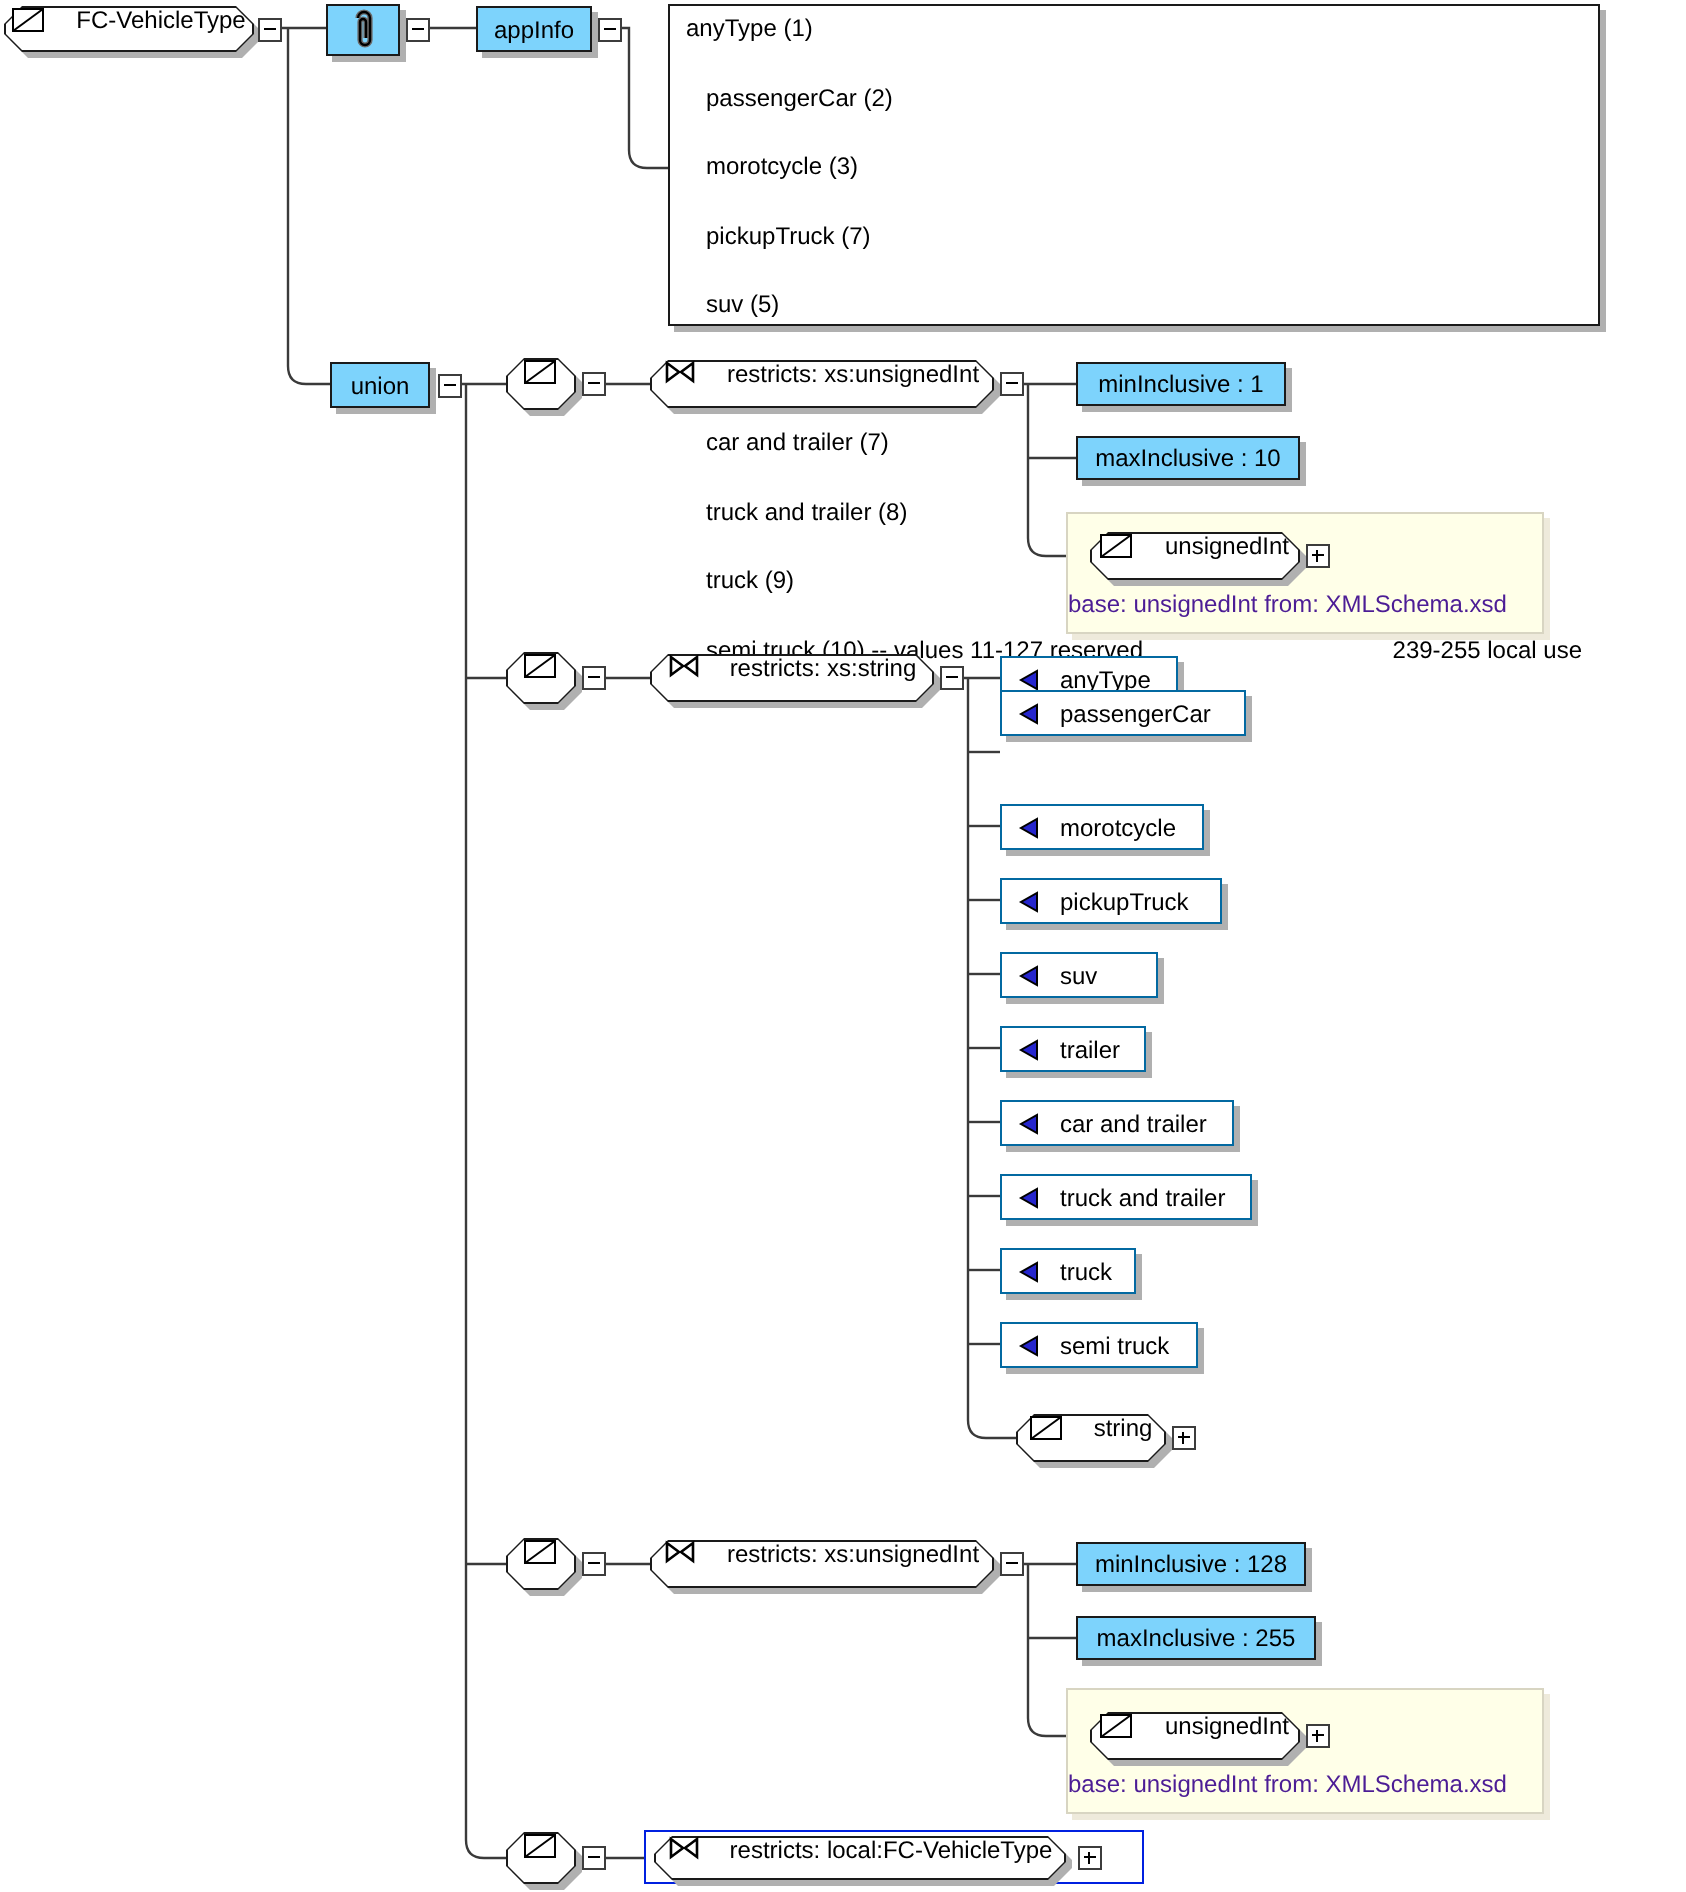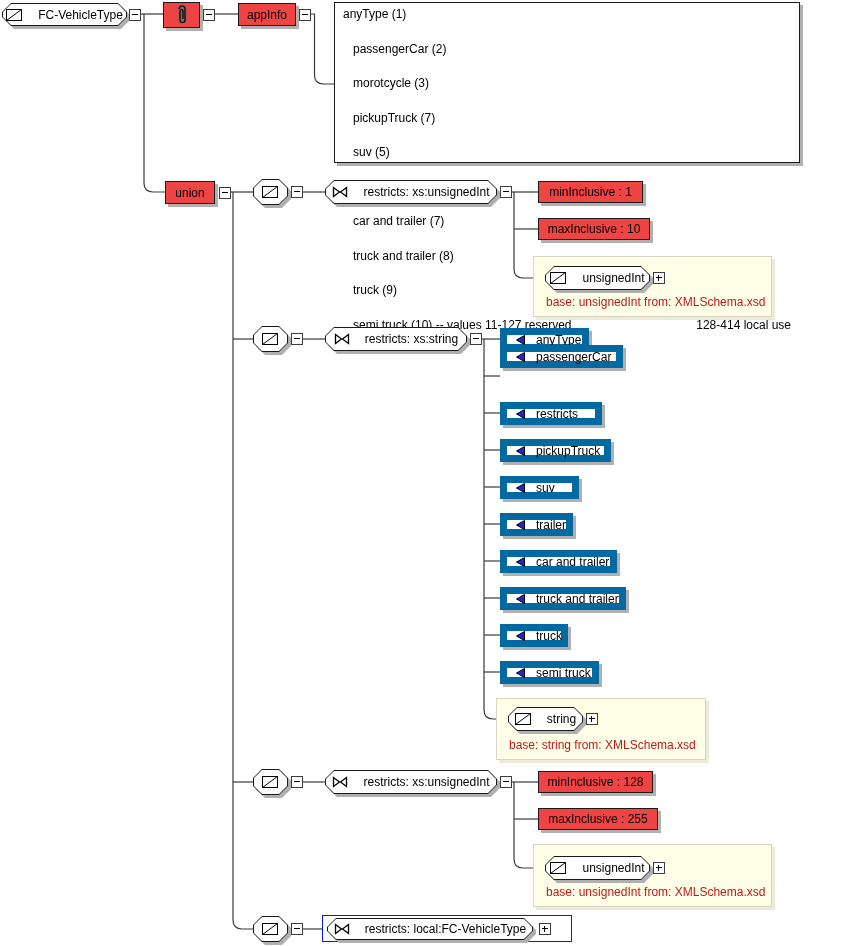--- a/index.html
+++ b/index.html
@@ -1,50 +1,50 @@
 <!DOCTYPE html>
 <html><head>
 <meta charset="utf-8">
 <style>
   html,body{margin:0;padding:0;background:#fff;}
   #canvas{position:relative;width:843px;height:946px;background:#fff;overflow:hidden;
           font-family:"Liberation Sans","DejaVu Sans",sans-serif;font-size:12px;color:#000;}
   #wires{position:absolute;left:0;top:0;z-index:0;}
   .abs{position:absolute;box-sizing:border-box;}
   
-  .rect{background:#ef4444;border:1px solid #1a1a1a;box-shadow:3px 3px 0 #b0b0b0;
+  .rect{background:#7dd3fc;border:1px solid #1a1a1a;box-shadow:3px 3px 0 #b0b0b0;
         display:flex;align-items:center;justify-content:center;z-index:2;}
   
   .octa{z-index:2;}
   .octa>i{position:absolute;display:block;
      clip-path:polygon(9px 0,calc(100% - 9px) 0,100% 9px,100% calc(100% - 9px),
                        calc(100% - 9px) 100%,9px 100%,0 calc(100% - 9px),0 9px);}
   .octa>i.sh{inset:0;transform:translate(3px,3px);background:#b0b0b0;}
   .octa>i.bd{inset:0;background:#1a1a1a;}
   .octa>i.fl{inset:1px;background:#fff;
      clip-path:polygon(8px 0,calc(100% - 8px) 0,100% 8px,100% calc(100% - 8px),
                        calc(100% - 8px) 100%,8px 100%,0 calc(100% - 8px),0 8px);}
-  .octa .lbl{position:absolute;inset:0;display:flex;align-items:center;justify-content:center;
+  .octa .lbl{position:absolute;inset:0;display:flex;justify-content:center;
              gap:15px;white-space:nowrap;}
   
   .exp{width:12px;height:12px;background:#fff;border:1px solid #3c3c3c;z-index:3;}
   .exp::before{content:"";position:absolute;left:2px;right:2px;top:calc(50% - 1px);height:1px;background:#000;}
   .exp.plus::after{content:"";position:absolute;top:2px;bottom:2px;left:calc(50% - 1px);width:1px;background:#000;}
   
   .panel{background:#fff;border:1px solid #1a1a1a;box-shadow:3px 3px 0 #b0b0b0;
          padding:4px 8px 0 8px;z-index:2;}
   .panel .ln{height:15.5px;line-height:15.5px;white-space:pre;}
   .panel .ln.ind{padding-left:10px;margin-top:19px;}
   .panel .ln.last{display:flex;justify-content:space-between;text-align:right;}
   
-  .enum{background:#fff;border:7px solid #0369a1;box-shadow:3px 3px 0 #b0b0b0;
+  .enum{background:#fff;border:1px solid #0369a1;box-shadow:3px 3px 0 #b0b0b0;
         display:flex;align-items:center;gap:10px;padding-left:8px;z-index:2;white-space:nowrap;}
   
   .ybox{background:#ffffe8;border:1px solid #d8d5c2;box-shadow:3px 3px 0 #eeeadb;z-index:1;}
-  .ybox .note{position:absolute;left:12px;bottom:7px;color:#b91c1c;white-space:nowrap;}
+  .ybox .note{position:absolute;left:0;bottom:7px;color:#4c1d95;white-space:nowrap;}
   
   .sel{border:1px solid #0020e0;background:#fff;z-index:1;}
   svg.ic{flex:none;display:block;}
 </style>
 </head>
 <body>
 
 <div id="canvas">
 
   <svg id="wires" width="843" height="946">
@@ -113,21 +113,21 @@
     <div class="ln ind">passengerCar (2)</div>
     <div class="ln ind">morotcycle (3)</div>
     <div class="ln ind">pickupTruck (7)</div>
     <div class="ln ind">suv (5)</div>
     <div class="ln ind">trailer (6)</div>
     <div class="ln ind">car and trailer (7)</div>
     <div class="ln ind">truck and trailer (8)</div>
     <div class="ln ind">truck (9)</div>
     <div class="ln ind last">
       <span>semi truck (10) -- values 11-127 reserved</span>
-      <span>128-414 local use</span>
+      <span>239-255 local use</span>
     </div>
   </div>
 
   <div class="rect abs" style="left:165px;top:181px;width:50px;height:23px">
     <span>union</span>
   </div>
   <div class="exp abs" style="left:219px;top:187px"></div>
 
   <div class="octa abs" style="left:253px;top:179px;width:35px;height:26px">
     <i class="sh"></i>
@@ -212,21 +212,21 @@
   <div class="enum abs" style="left:500px;top:345px;width:123px;height:23px">
     <svg class="ic" width="11" height="12">
         <path d="M9.5,1.5 V10.5 L1.5,6 Z" fill="#2525cd" stroke="#000"></path>
       </svg>
     <span>passengerCar</span>
   </div>
   <div class="enum abs" style="left:500px;top:402px;width:102px;height:23px">
     <svg class="ic" width="11" height="12">
         <path d="M9.5,1.5 V10.5 L1.5,6 Z" fill="#2525cd" stroke="#000"></path>
       </svg>
-    <span>restricts</span>
+    <span>morotcycle</span>
   </div>
   <div class="enum abs" style="left:500px;top:439px;width:111px;height:23px">
     <svg class="ic" width="11" height="12">
         <path d="M9.5,1.5 V10.5 L1.5,6 Z" fill="#2525cd" stroke="#000"></path>
       </svg>
     <span>pickupTruck</span>
   </div>
   <div class="enum abs" style="left:500px;top:476px;width:79px;height:23px">
     <svg class="ic" width="11" height="12">
         <path d="M9.5,1.5 V10.5 L1.5,6 Z" fill="#2525cd" stroke="#000"></path>
@@ -257,23 +257,20 @@
       </svg>
     <span>truck</span>
   </div>
   <div class="enum abs" style="left:500px;top:661px;width:99px;height:23px">
     <svg class="ic" width="11" height="12">
         <path d="M9.5,1.5 V10.5 L1.5,6 Z" fill="#2525cd" stroke="#000"></path>
       </svg>
     <span>semi truck</span>
   </div>
 
-  <div class="ybox abs" style="left:496px;top:698px;width:210px;height:62px">
-    <span class="note">base: string from: XMLSchema.xsd</span>
-  </div>
   <div class="octa abs" style="left:508px;top:707px;width:75px;height:24px">
     <i class="sh"></i>
       <i class="bd"></i>
       <i class="fl"></i>
     <span class="lbl">
       <svg class="ic" width="17" height="14">
           <rect x="0.5" y="1.5" width="15" height="11" fill="#fff" stroke="#000"></rect>
           <line x1="0.5" y1="12.5" x2="15.5" y2="1.5" stroke="#000"></line>
         </svg>
       <span>string</span>

